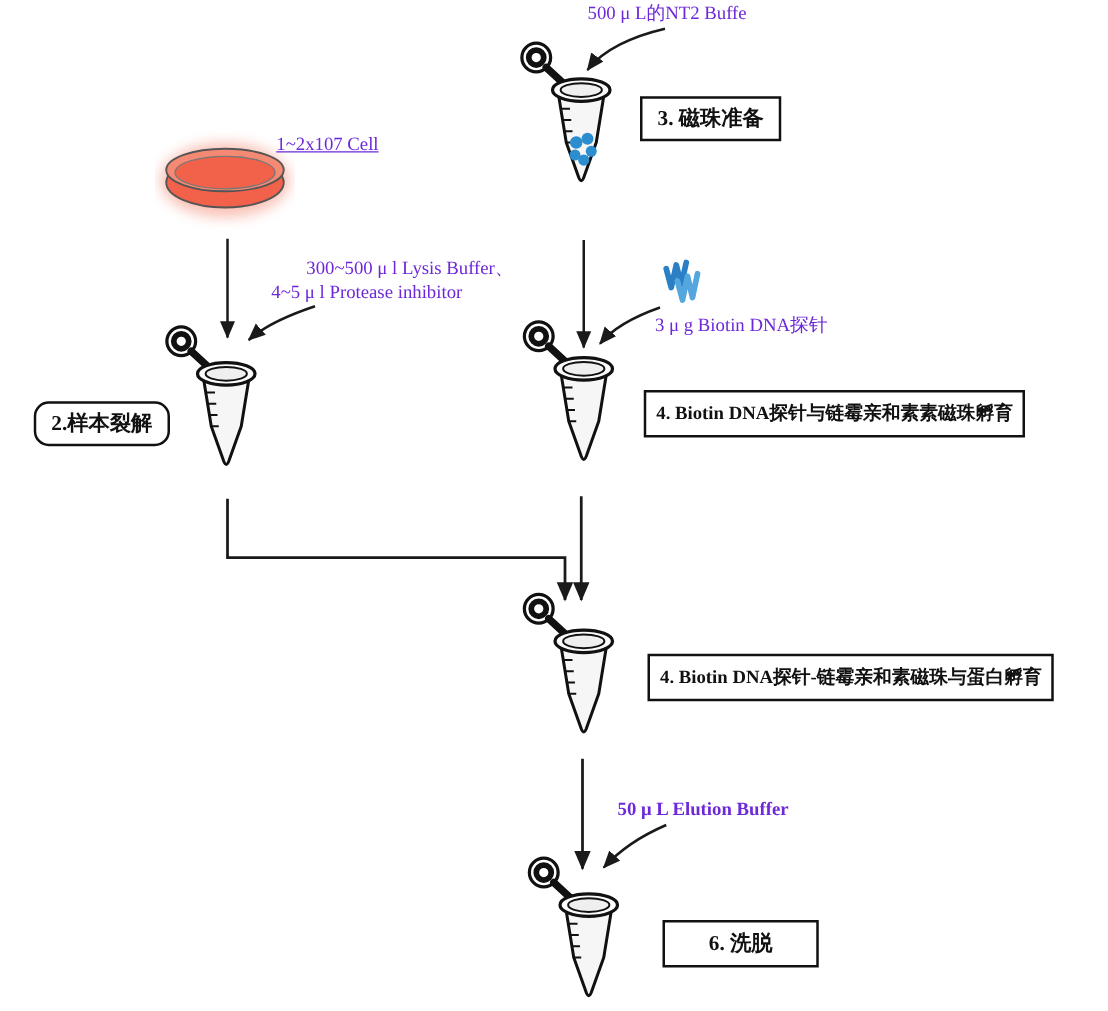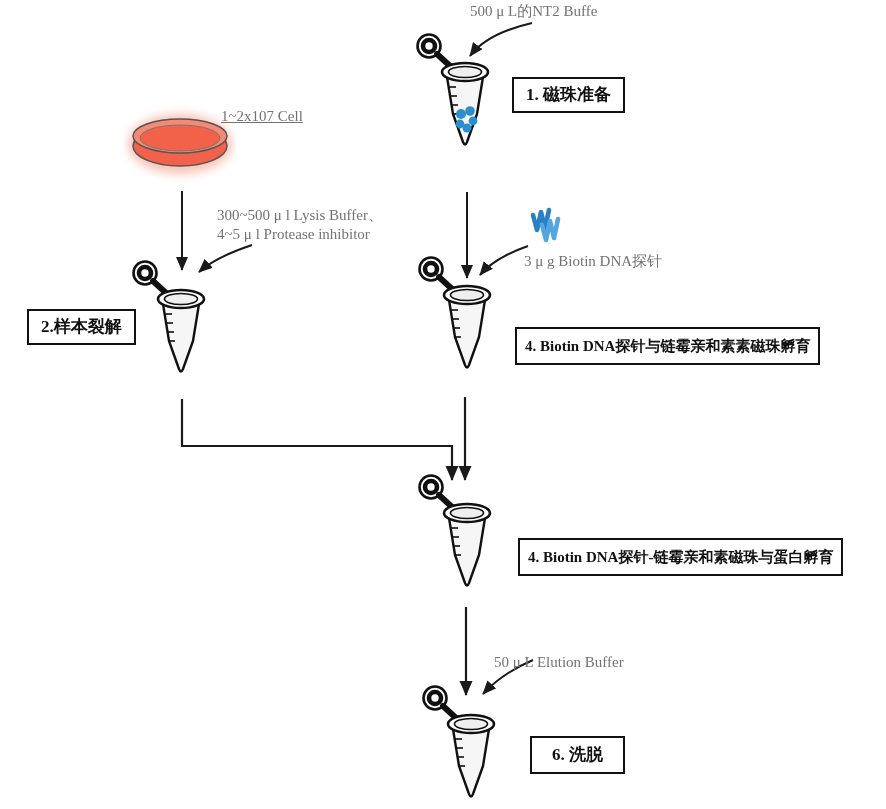--- a/index.html
+++ b/index.html
@@ -1,23 +1,23 @@
 <!DOCTYPE html>
 <html><head>
 <meta charset="utf-8">
 <style>
   html,body{margin:0;padding:0;background:#fff;}
   .canvas{position:relative;width:886px;height:809px;background:#fff;overflow:hidden;
           font-family:"Liberation Serif","DejaVu Serif",serif;color:#111;}
   .abs{position:absolute;}
-  .ann{position:absolute;font-size:15px;line-height:19px;white-space:nowrap;color:#737373;}
+  .ann{position:absolute;font-size:15px;line-height:19px;white-space:nowrap;color:#6d28d9;}
   .step{position:absolute;border:2px solid #111;background:#fff;font-weight:700;
         white-space:nowrap;padding:5px 12px;font-size:17px;line-height:22px;}
-  .step.small{font-size:15px;padding:6px 8px;line-height:22px;margin-top:15px;}
-  .step.wide{padding:6px 20px;font-family:Liberation Serif, serif;}
+  .step.small{font-size:15px;padding:6px 8px;line-height:22px;}
+  .step.wide{padding:6px 35px;font-family:Liberation Serif, serif;}
   svg{display:block;}
   .overlay{position:absolute;left:0;top:0;pointer-events:none;}
 </style>
 </head>
 <body>
 
 <div class="canvas">
 
   <svg class="abs" width="0" height="0" aria-hidden="true">
     <defs>
@@ -83,28 +83,28 @@
   <svg class="abs" style="left:415px;top:253px;" width="84" height="126" viewBox="0 0 84 126">
     <use href="#tube-shape"></use>
   </svg>
   <svg class="abs" style="left:415px;top:471px;" width="84" height="126" viewBox="0 0 84 126">
     <use href="#tube-shape"></use>
   </svg>
   <svg class="abs" style="left:419px;top:677px;" width="84" height="136" viewBox="0 0 84 126">
     <use href="#tube-shape"></use>
   </svg>
 
-  <div class="step" style="left:27px;top:309px;"><span>2.样本裂解</span></div>
-  <div class="step" style="left:512px;top:77px;"><span>1. 磁珠准备</span></div>
+  <div class="step" style="left:27px;top:321px;border-radius:12px;"><span>2.样本裂解</span></div>
+  <div class="step" style="left:512px;top:77px;"><span>3. 磁珠准备</span></div>
   <div class="step small" style="left:515px;top:312px;"><span>4. Biotin DNA探针与链霉亲和素素磁珠孵育</span></div>
   <div class="step small" style="left:518px;top:523px;"><span>4. Biotin DNA探针-链霉亲和素磁珠与蛋白孵育</span></div>
   <div class="step wide" style="left:530px;top:736px;"><span>6. 洗脱</span></div>
 
   <div class="ann" style="left:470px;top:2px;">500 μ L的NT2 Buffe</div>
   <div class="ann" style="left:221px;top:107px;text-decoration:underline;">1~2x107 Cell</div>
   <div class="ann" style="left:217px;top:206px;">
-    <span style="display:block;">300~500 μ l Lysis Buffer、</span>
+    <span style="display:block;margin-left:28px;">300~500 μ l Lysis Buffer、</span>
     <span style="display:block;">4~5 μ l Protease inhibitor</span>
   </div>
   <div class="ann" style="left:524px;top:252px;font-family:Liberation Serif, serif;">3 μ g Biotin DNA探针</div>
-  <div class="ann" style="left:494px;top:653px;">50 μ L Elution Buffer</div>
+  <div class="ann" style="left:494px;top:639px;font-weight:bold;">50 μ L Elution Buffer</div>
 
 </div>
 
 </body></html>

